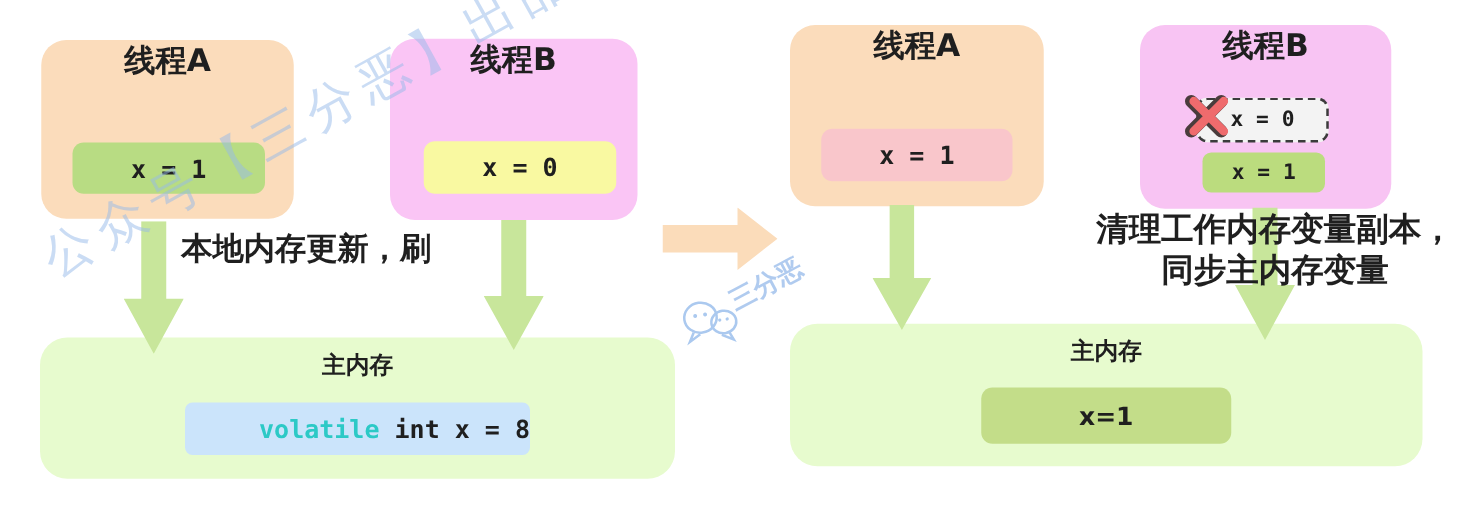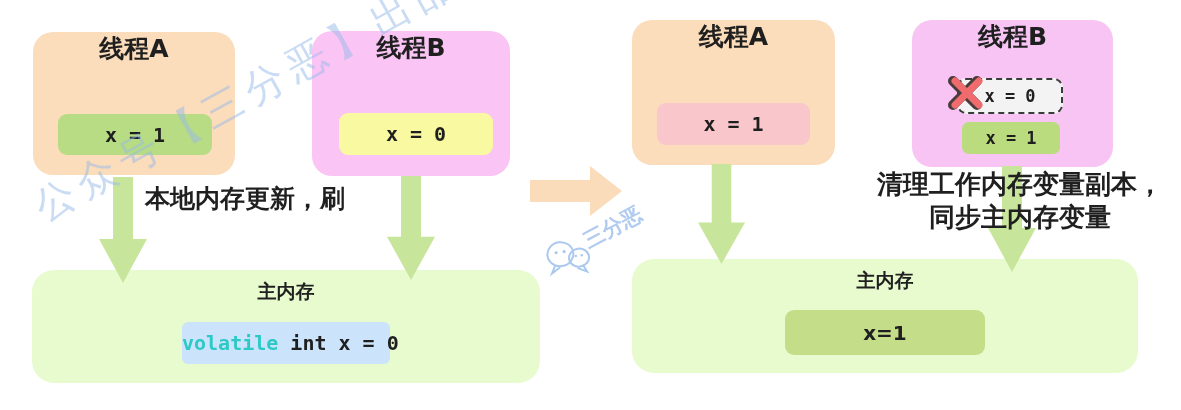--- a/index.html
+++ b/index.html
@@ -79,23 +79,23 @@
   #after-thread-b .red-x { position: absolute; left: 34px; top: 52px; z-index: 2; }
 
   
   .mmbox {
     border-radius: 22px; background: #e7fbce; z-index: 1;
     display: flex; flex-direction: column; align-items: center;
   }
   .mmbox .mmtitle { margin-top: 9px; font-size: 19px; font-weight: bold; }
   #before-main-memory { left: 32px; top: 270px; width: 508px; height: 113px; }
   #before-main-memory .code-box {
-    margin-top: 17px; width: 208px; height: 42px;
+    margin-top: 17px; width: 276px; height: 42px;
     background: #cbe4fb; border-radius: 6px;
-    display: flex; align-items: center; justify-content: space-between;
+    display: flex; align-items: center; justify-content: flex-end;
     font-family: "DejaVu Sans Mono", "Liberation Mono", monospace;
     font-weight: bold; font-size: 20px; white-space: pre;
   }
   #before-main-memory .kw { color: #2cc9c6; }
   #after-main-memory { left: 632px; top: 259px; width: 506px; height: 114px; }
   #after-main-memory .mm-vbox {
     margin-top: 16px; width: 200px; height: 45px;
     background: #c3dd89; border-radius: 9px;
     display: flex; align-items: center; justify-content: center;
     font-weight: bold; font-size: 20px;
@@ -141,21 +141,21 @@
     <polygon points="14,0 34,0 34,62 48,62 24,106 0,62 14,62" fill="#c8e69b"></polygon>
   </svg>
 
   <div class="abs caption" id="caption-before">
     <div>本地内存更新，刷</div>
   </div>
 
   <div class="abs mmbox" id="before-main-memory">
     <div class="mmtitle">主内存</div>
     <div class="code-box">
-      <span class="kw">volatile</span><span> int x = 0</span>
+      <span class="kw">volatile</span><span> int x = 8</span>
     </div>
   </div>
 
   <svg class="abs arrow" id="arrow-middle" width="92" height="50" viewBox="0 0 92 50" preserveAspectRatio="none">
     <polygon points="0,14 60,14 60,0 92,25 60,50 60,36 0,36" fill="#fbdcba"></polygon>
   </svg>
 
   <div class="abs wm-wechat">
     <svg class="wechat-icon" width="48" height="42" viewBox="0 0 48 42">
       <g fill="none" stroke="#abc9ef" stroke-width="2" transform="rotate(-8 24 20)">

